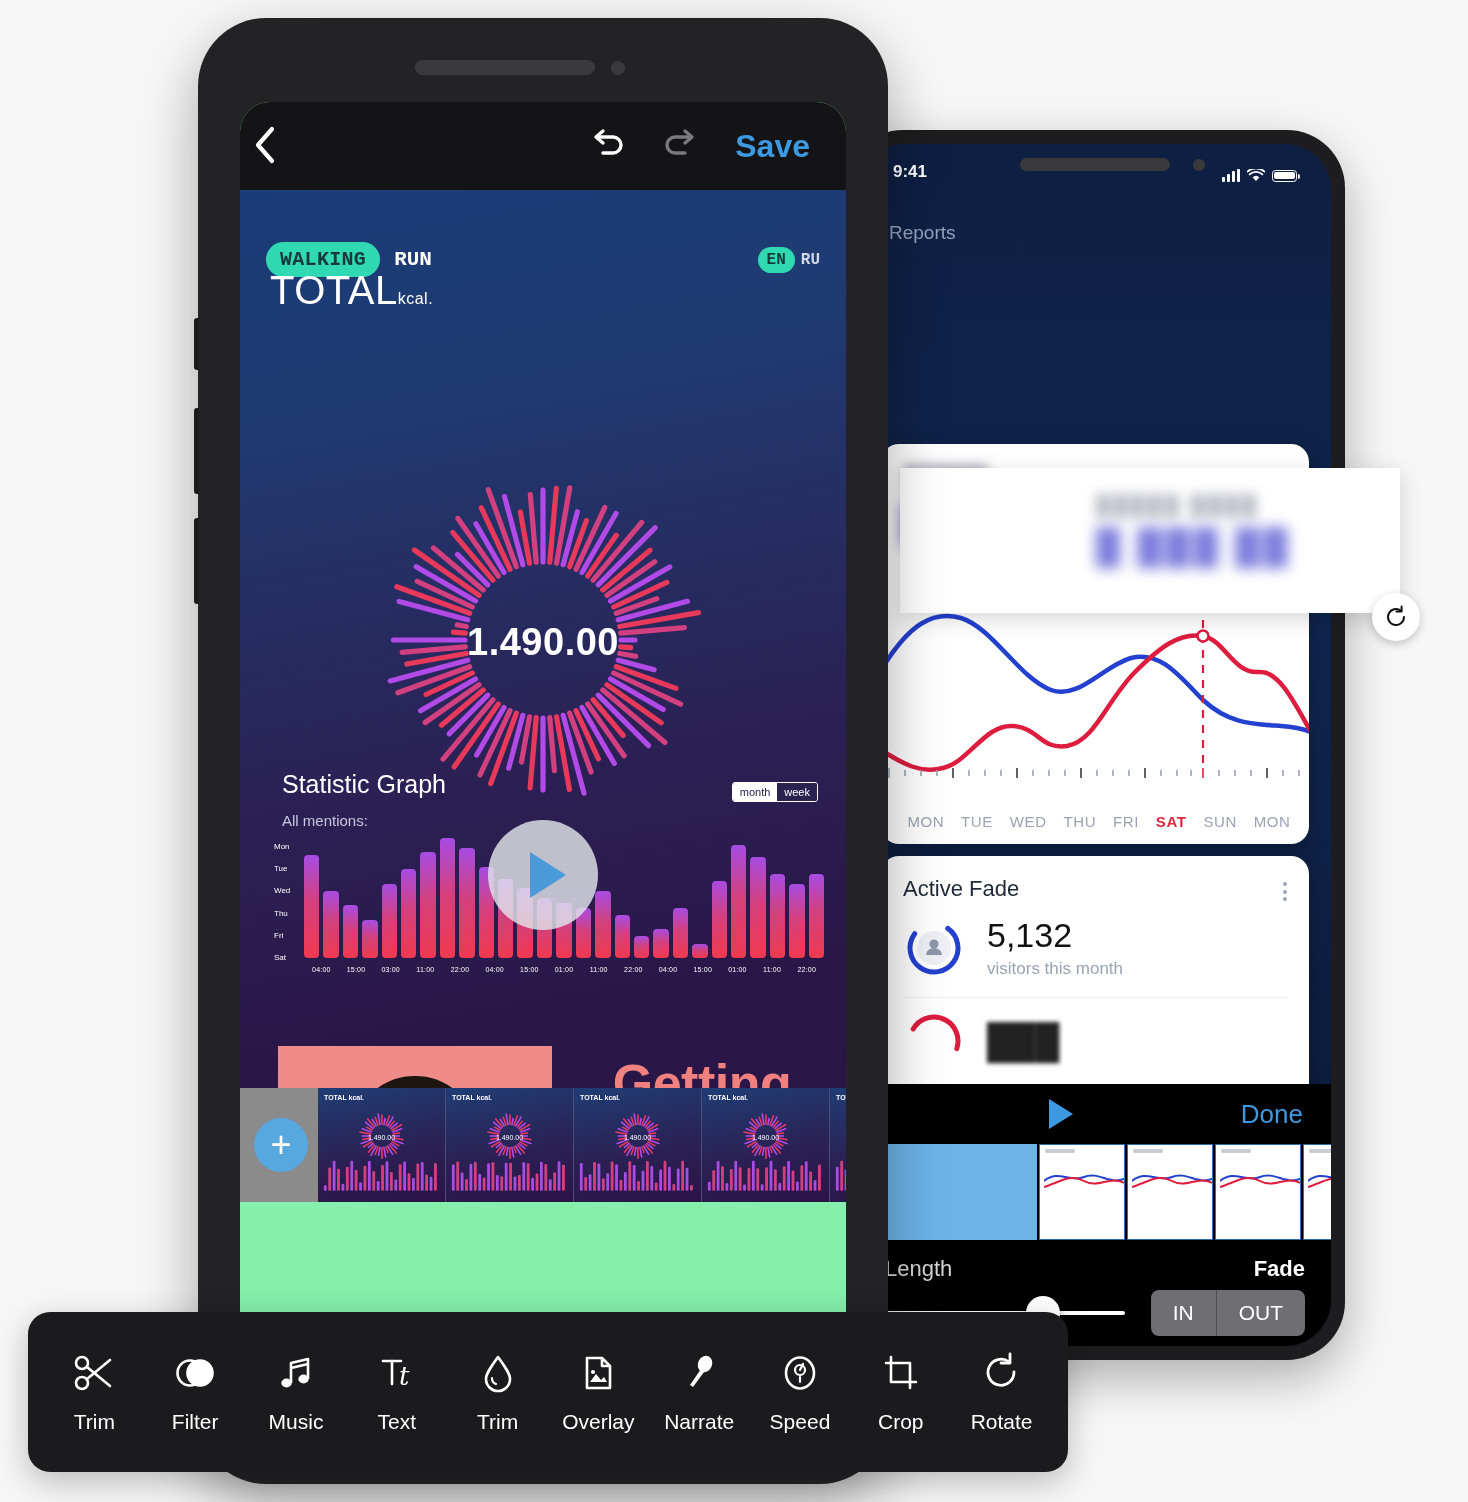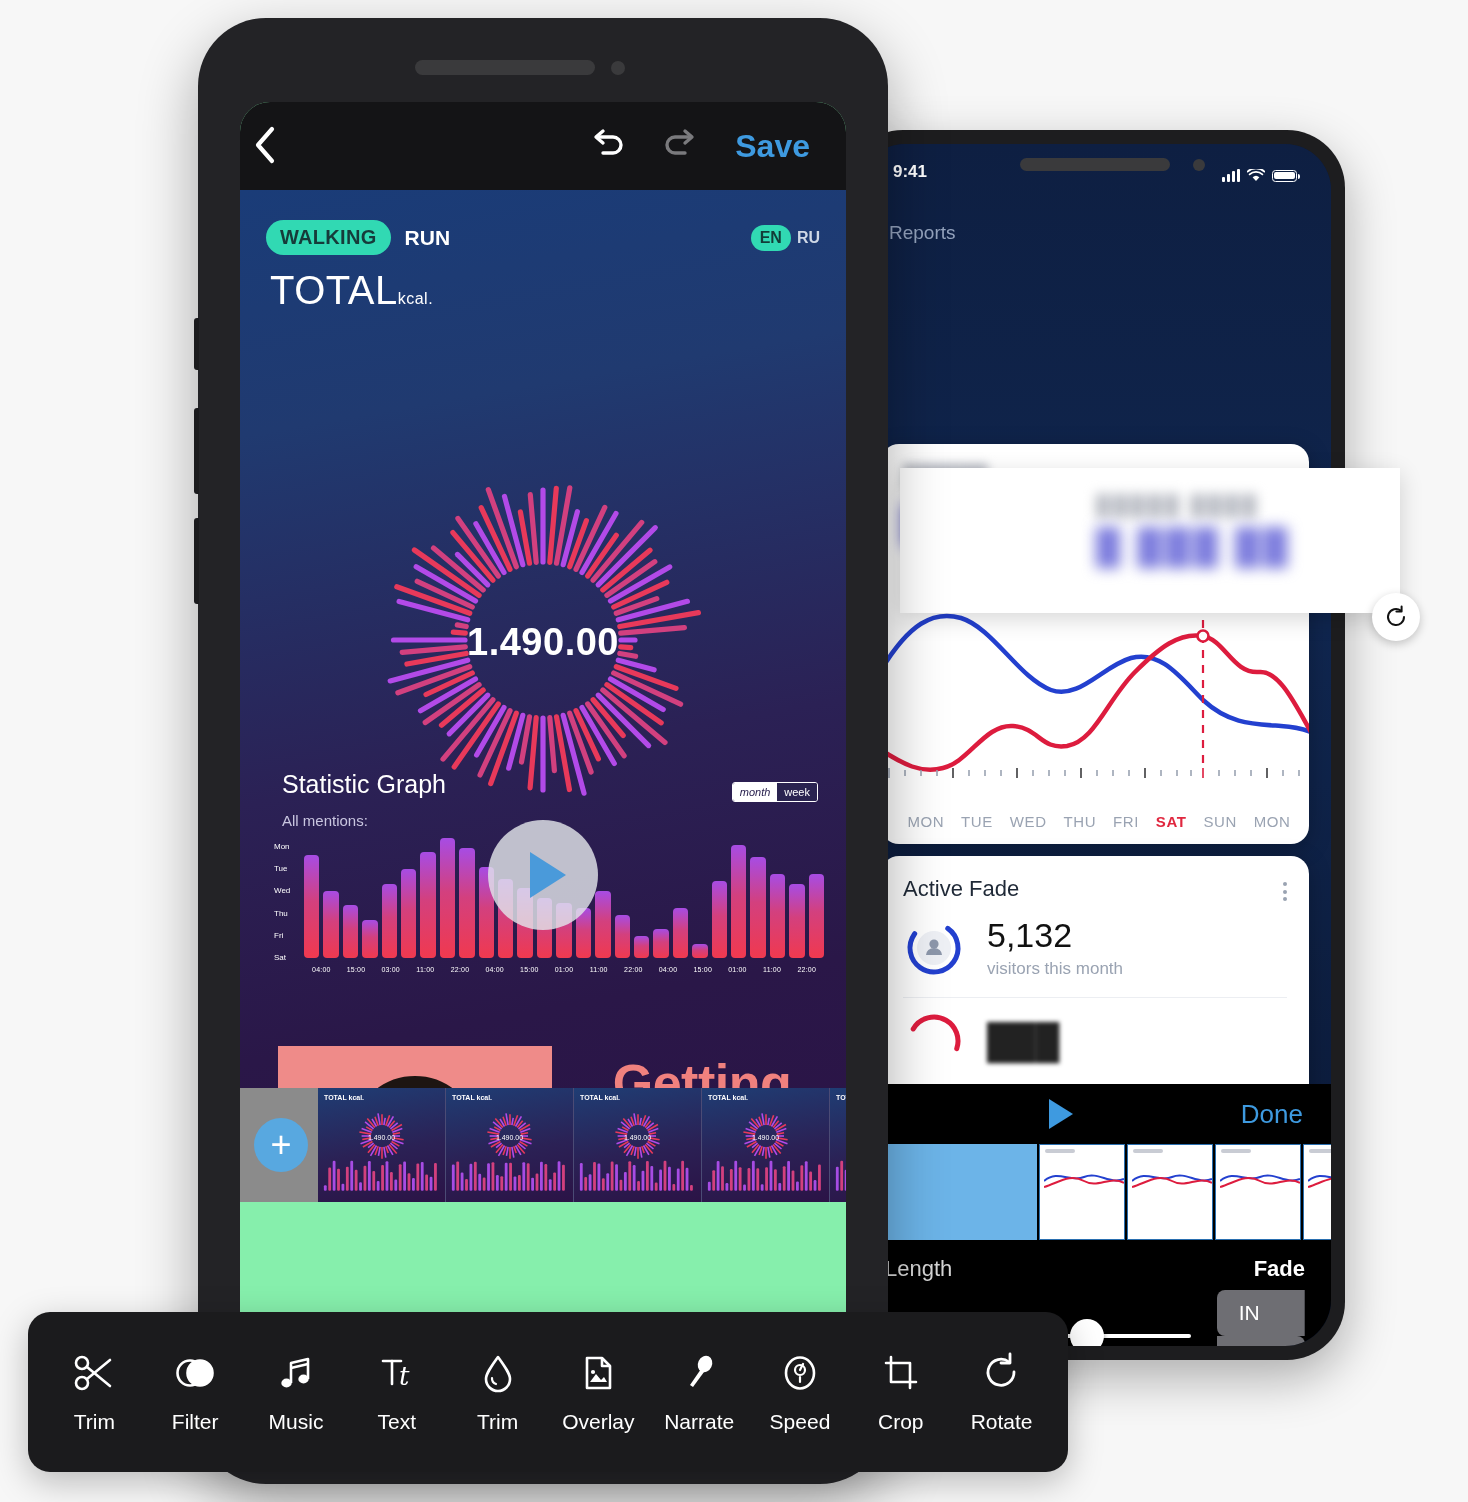--- a/index.html
+++ b/index.html
@@ -145,21 +145,21 @@
   }
   .bp-lenlabel { color:#d6d6d6; font-size:22px; }
   .bp-fadelabel { color:#fff; font-size:22px; font-weight:bold; }
   .bp-sliderrow { display:flex; align-items:center; gap:26px; padding: 8px 26px 0 26px; }
   .bp-slider { position:relative; flex:1; height:4px; background:#fff; border-radius:2px; }
   .bp-slider .knob {
     position:absolute; left: 66%; top:50%; transform:translate(-50%,-50%);
     width:34px;height:34px;border-radius:50%;background:#fff;
     box-shadow:0 2px 6px rgba(0,0,0,.4);
   }
-  .segbtns { display:flex;flex-direction:column; }
+  .segbtns { display:flex; }
   .segbtns div {
     background:#6e6e73; color:#fff; font-size:21px;
     padding: 11px 22px;
   }
   .segbtns div:first-child { border-radius:8px 0 0 8px; border-right:1px solid #4d4d52; }
   .segbtns div:last-child { border-radius:0 8px 8px 0; }
 
   
   .float-popup {
     position:absolute; left:900px; top:468px;
@@ -207,22 +207,22 @@
   .fp-back { font-size:44px; color:#fff; line-height:0.8; font-weight:300; }
   .fp-top-right { margin-left:auto; display:flex; align-items:center; gap:34px; }
   .fp-save { color:#3e9ae0; font-size:32px; font-weight:bold; }
 
   .canvas {
     position:relative; height: 1012px;
     background: linear-gradient(170deg, #1a3c78 0%, #203a70 22%, #2b2155 55%, #2a1748 78%, #2b1346 100%);
     overflow:hidden;
   }
   .pillrow {
-    position:absolute; top:30px; left:26px; right:26px;
-    display:flex; align-items:center; justify-content:space-between;
+    position:absolute; top:52px; left:26px; right:26px;
+    display:flex; align-items:center; justify-content:space-between;font-family:Liberation Mono, monospace;
   }
   .pill-on {
     background:#31d9b3; color:#163b3a; font-size:20px; font-weight:bold;
     padding:6px 14px; border-radius:20px; letter-spacing:0.3px;
   }
   .pill-off { color:#fff; font-size:21px; font-weight:bold; margin-left:14px; }
   .lang-on {
     background:#31d9b3; color:#123d38; font-size:16px; font-weight:bold;
     padding:4px 9px; border-radius:14px;
   }
@@ -240,21 +240,21 @@
     color:#fff; font-size:38px; font-weight:bold; letter-spacing:0.5px; white-space:nowrap;
   }
 
   .statlbl { position:absolute; left:42px; top:580px; color:#fff; font-size:25px; }
   .mentlbl { position:absolute; left:42px; top:622px; color:#c9c6e0; font-size:15px; }
   .mwtoggle {
     position:absolute; right:28px; top:592px;
     display:flex; border:1px solid #fff; border-radius:3px; overflow:hidden;
   }
   .mwtoggle div { font-size:11px; padding:3px 7px; }
-  .mw-off { background:#fff; color:#2a2350;font-style:italic; }
+  .mw-off { background:#fff; color:#2a2350; }
   .mw-on { background:#2a2350; color:#fff; }
 
   .barchart { position:absolute; left:34px; right:22px; top:648px; height:160px; }
   .bc-ylabels {
     position:absolute; left:0; top:4px; width:26px; height:120px;
     display:flex; flex-direction:column; justify-content:space-between;
     font-size:8px; color:#fff;
   }
   .bc-bars {
     position:absolute; left:30px; right:0; top:0; height:120px;

